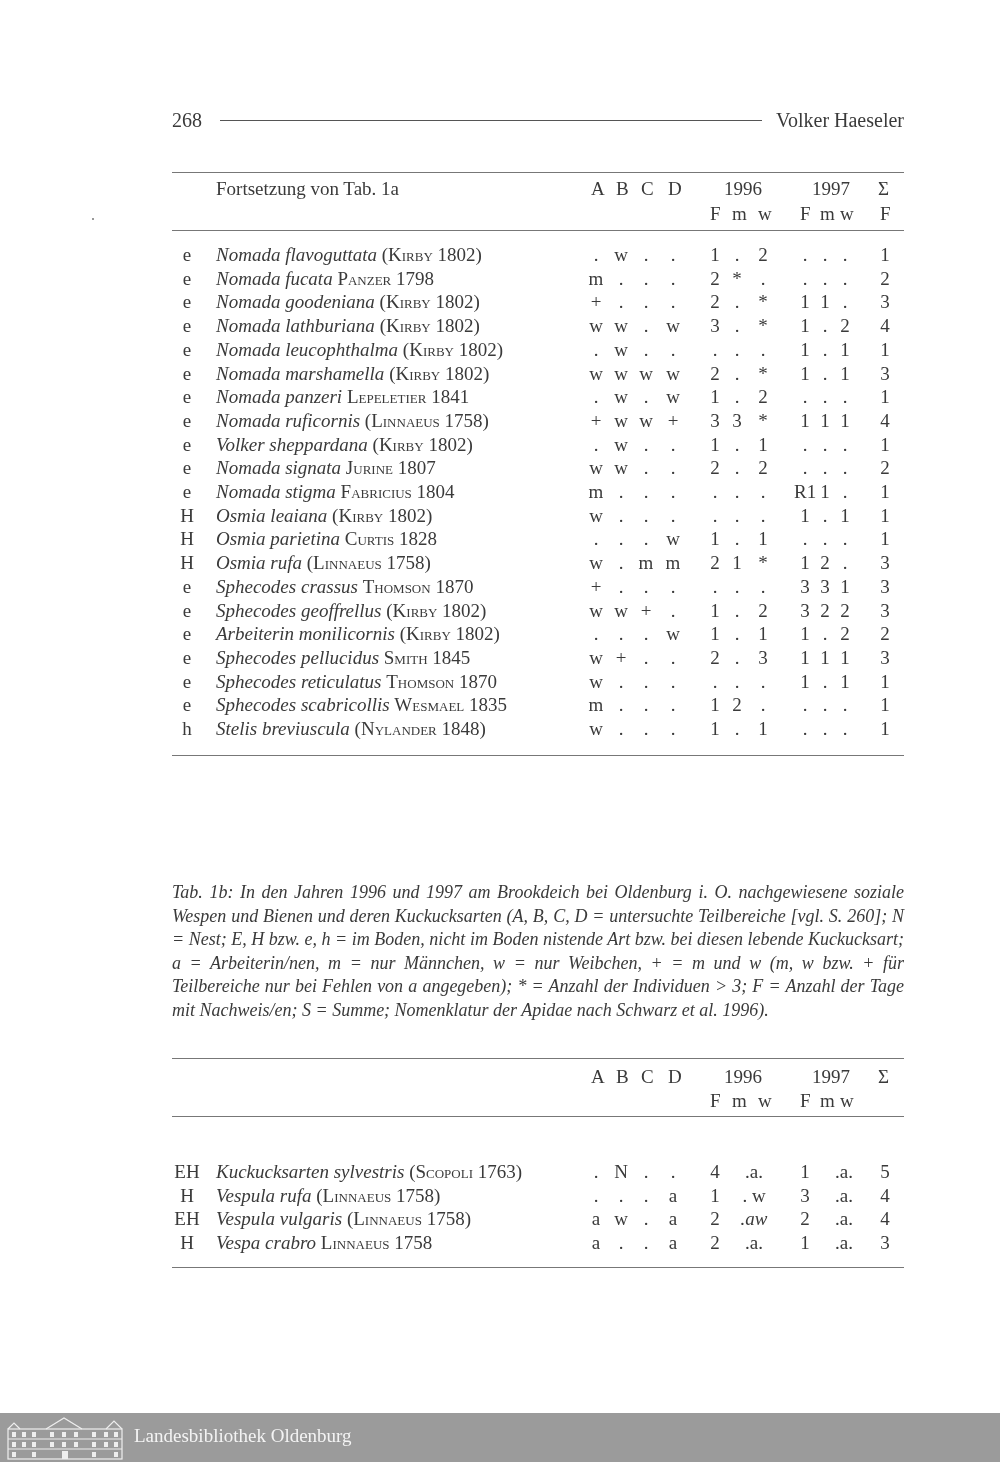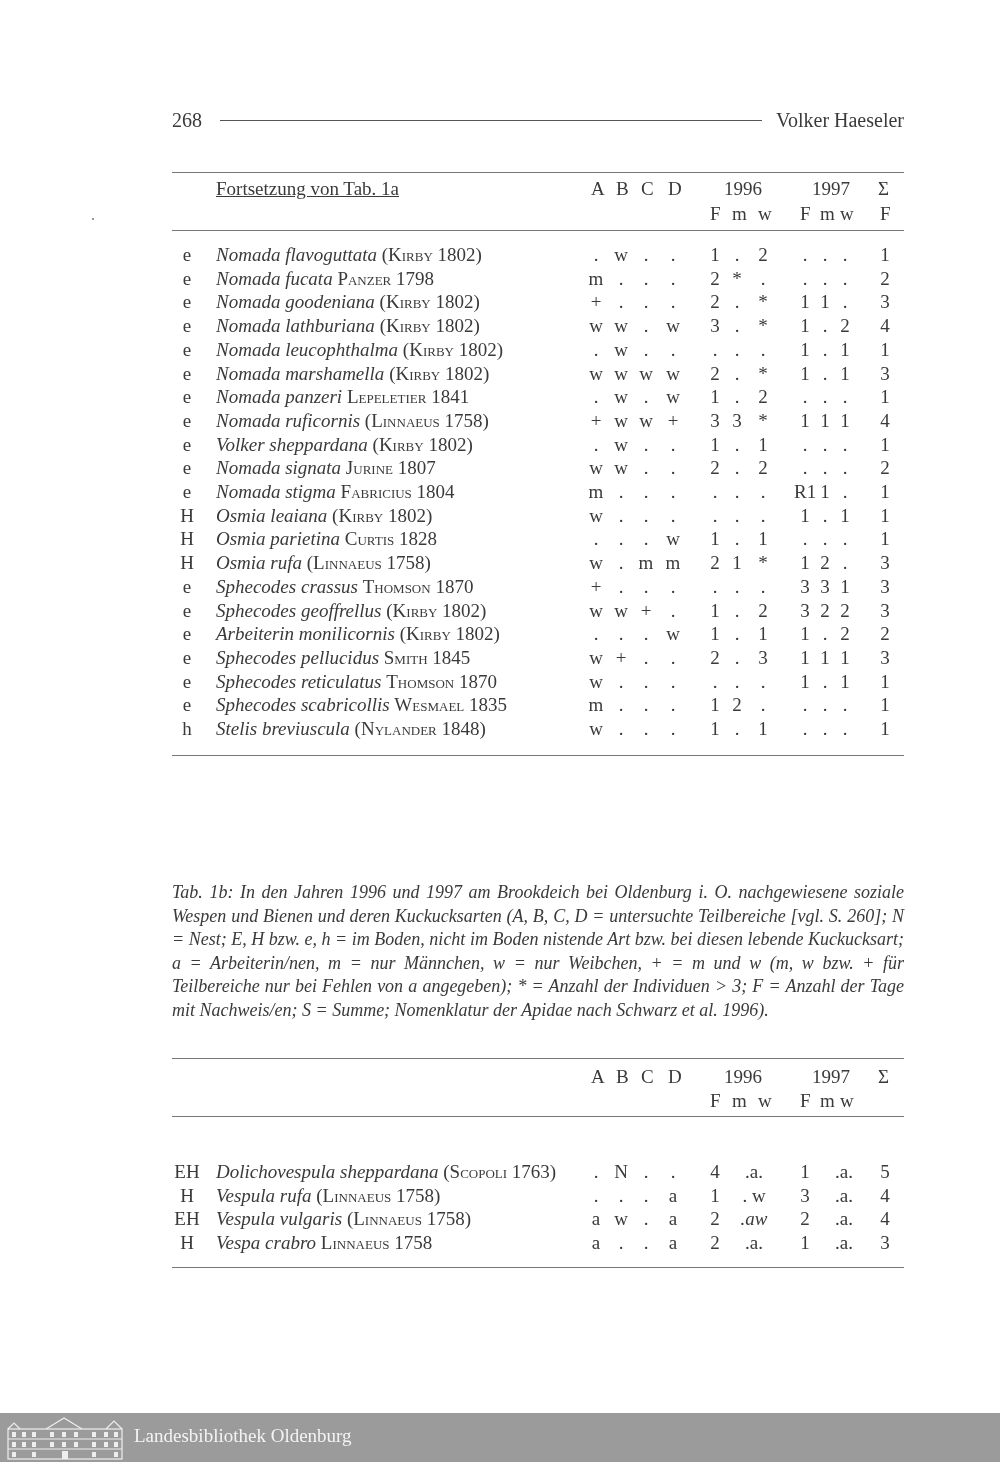--- a/index.html
+++ b/index.html
@@ -31,21 +31,21 @@
   <span class="pn">268</span>
   <span class="rule"></span>
   <span>Volker Haeseler</span>
 </div>
 
 <div class="dot"></div>
 
 <div class="tbl" id="tblA" style="top:172px;height:590px;">
   <div class="hrule" style="top:0;"></div>
   <div class="hdr">
-    <span style="left:44px;top:6px;text-decoration:underline;">Fortsetzung von Tab. 1a</span>
+    <span style="left:44px;top:6px;">Fortsetzung von Tab. 1a</span>
     <span style="left:419px;top:6px;">A</span>
     <span style="left:444px;top:6px;">B</span>
     <span style="left:469px;top:6px;">C</span>
     <span style="left:496px;top:6px;">D</span>
     <span style="left:552px;top:6px;">1996</span>
     <span style="left:640px;top:6px;">1997</span>
     <span style="left:706px;top:6px;">Σ</span>
     <span style="left:538px;top:31px;">F</span>
     <span style="left:560px;top:31px;">m</span>
     <span style="left:586px;top:31px;">w</span>
@@ -391,21 +391,21 @@
     <span style="left:560px;top:32px;">m</span>
     <span style="left:586px;top:32px;">w</span>
     <span style="left:628px;top:32px;">F</span>
     <span style="left:648px;top:32px;">m</span>
     <span style="left:668px;top:32px;">w</span>
   </div>
   <div class="hrule" style="top:58px;"></div>
   <div id="rowsB">
       <div class="row" style="top: 102px;">
         <span class="c-type">EH</span>
-        <span class="c-name"><i>Dolichovespula sheppardana</i> <span class="sc" style="position:static">(Scopoli 1763)</span></span>
+        <span class="c-name"><i>Kuckucksarten sylvestris</i> <span class="sc" style="position:static">(Scopoli 1763)</span></span>
         <span class="cell" style="left:413px;">.</span>
         <span class="cell" style="left:438px;">N</span>
         <span class="cell" style="left:463px;">.</span>
         <span class="cell" style="left:490px;">.</span>
         <span class="cell" style="left:532px;">4</span>
         <span class="cell" style="left:560px;width:44px;">.a.</span>
         <span class="cell" style="left:622px;">1</span>
         <span class="cell" style="left:650px;width:44px;">.a.</span>
         <span class="cell" style="left:702px;">5</span>
       </div>

